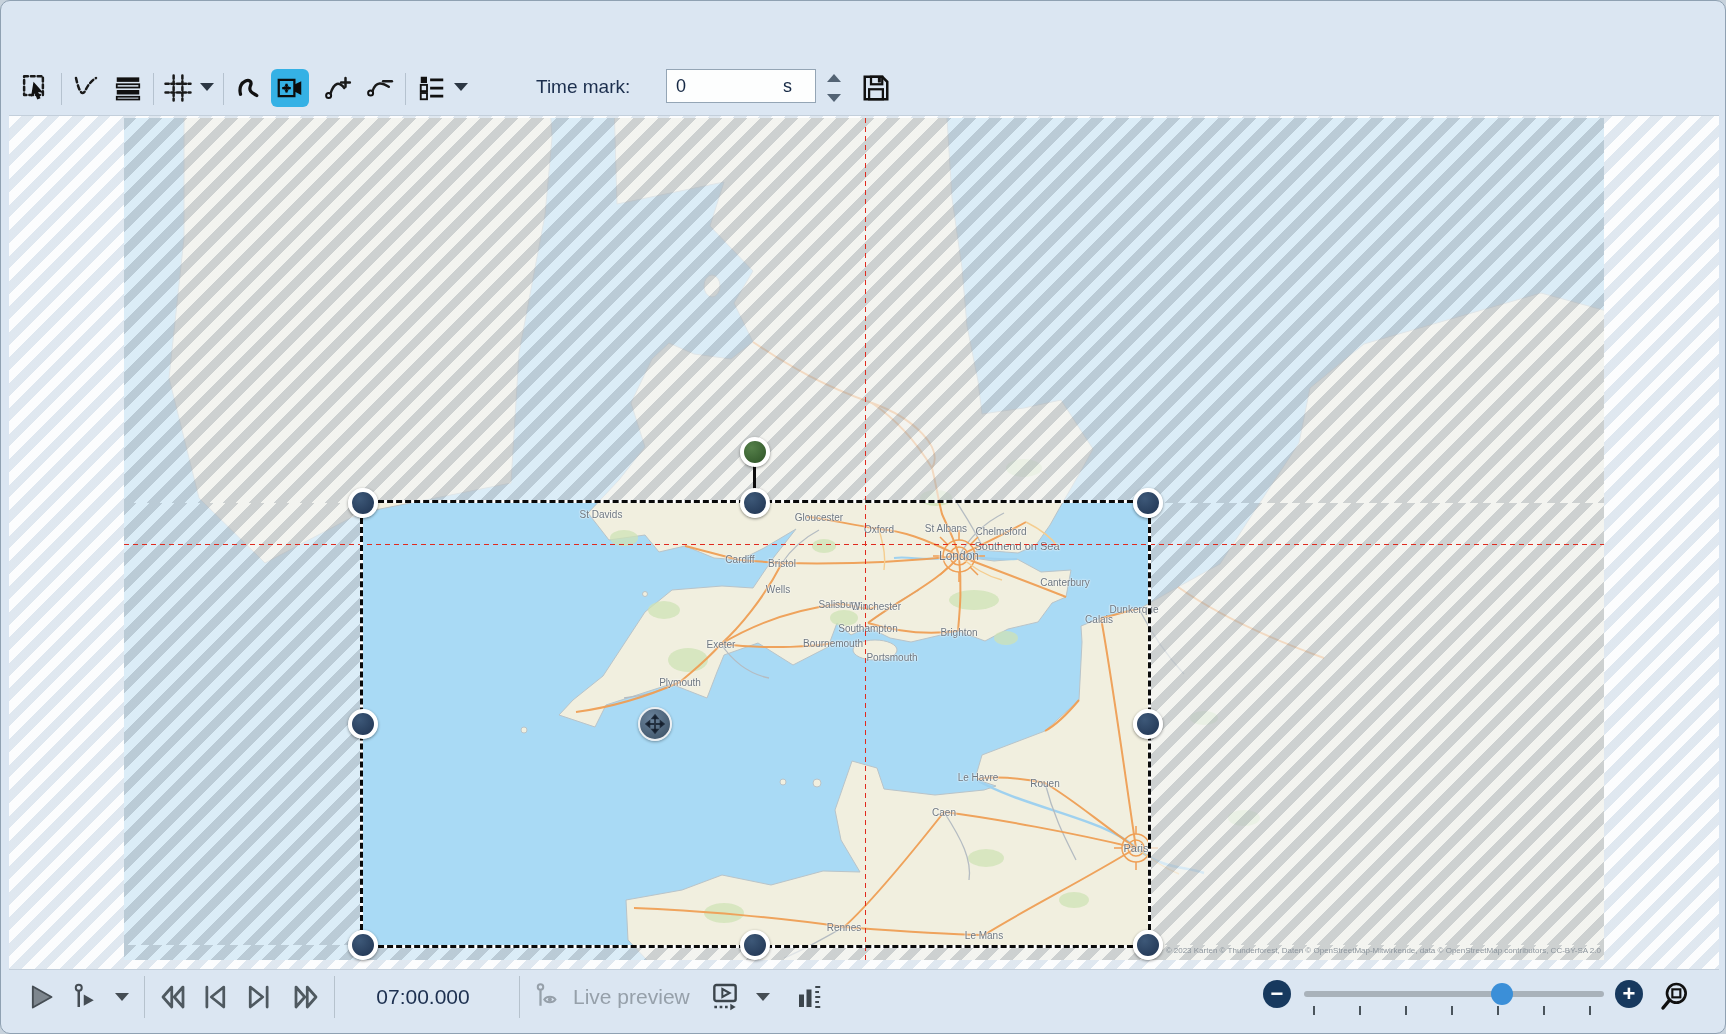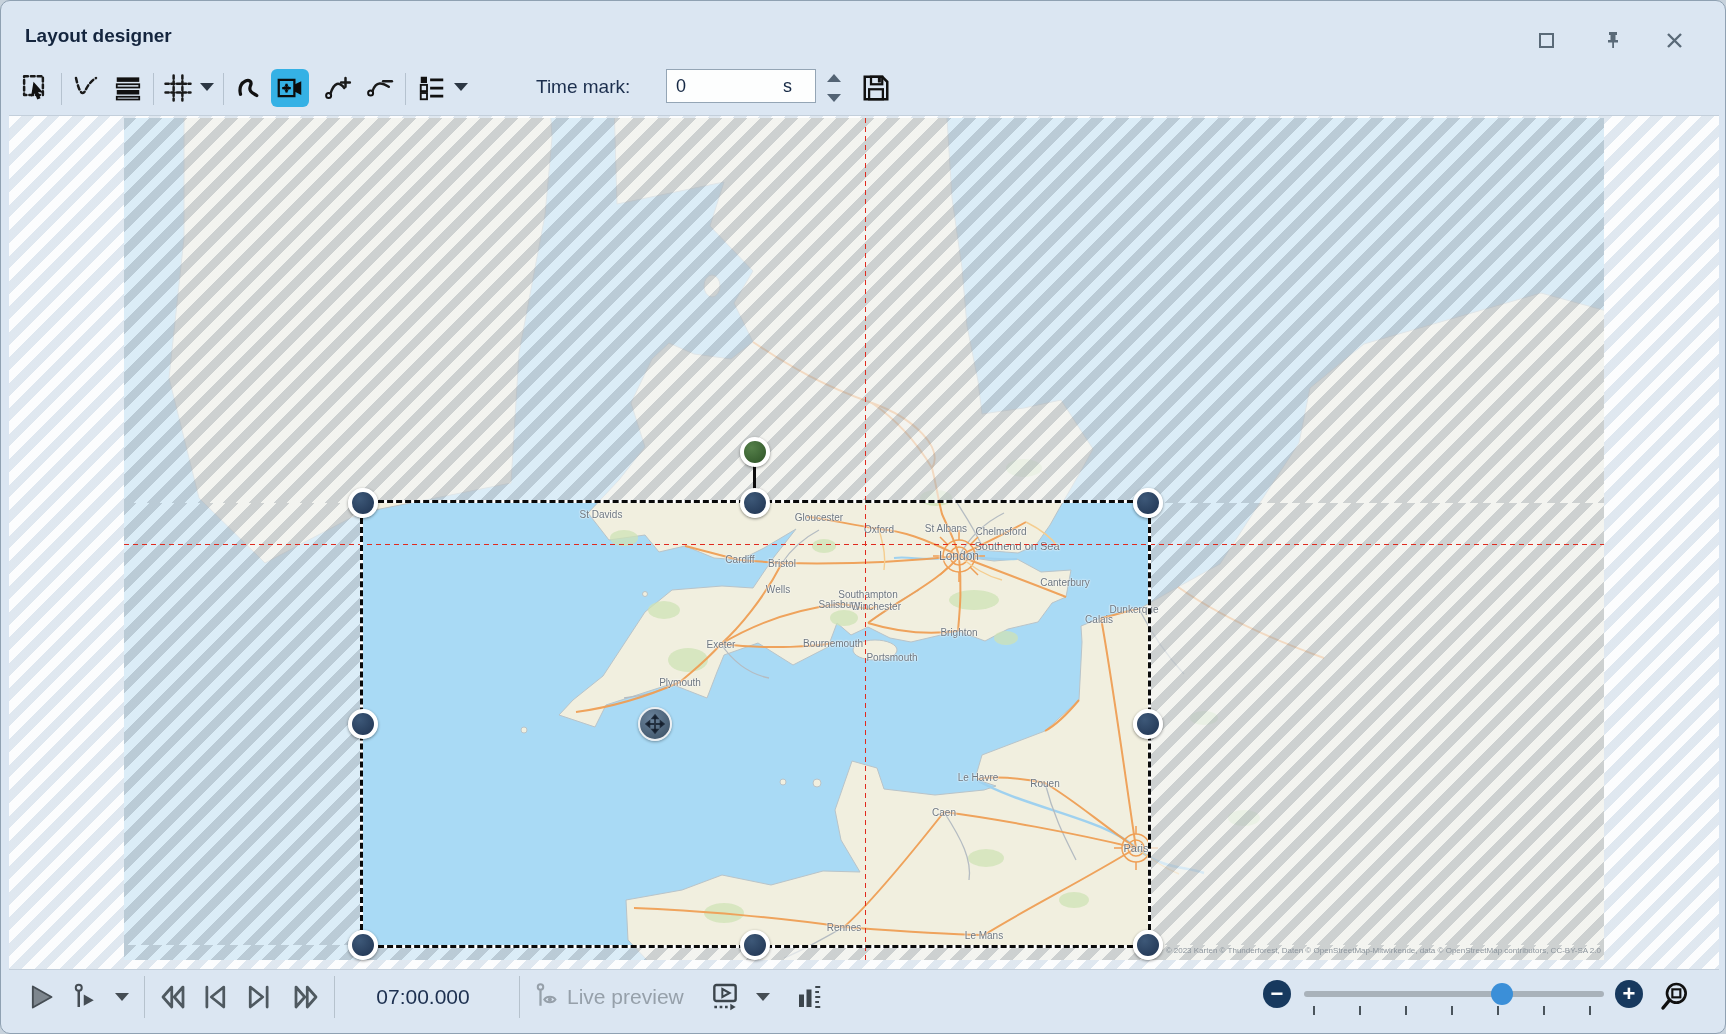--- a/index.html
+++ b/index.html
@@ -52,57 +52,36 @@
           background:radial-gradient(circle at 35% 30%,#3d5878,#1f3350);box-shadow:0 1px 3px rgba(0,0,0,.45);}
   .handle.green{background:radial-gradient(circle at 35% 30%,#55804a,#2d5226);}
   .center-handle{position:absolute;left:629px;top:591px;width:30px;height:30px;border-radius:50%;z-index:9;
           border:2px solid rgba(255,255,255,.9);background:radial-gradient(circle at 38% 32%,rgba(96,116,140,.85),rgba(38,52,70,.85));
           display:flex;align-items:center;justify-content:center;box-shadow:0 1px 3px rgba(0,0,0,.35);}
   
   .bottombar{position:absolute;left:0;top:968px;width:100%;height:64px;}
   .bbtn{position:absolute;top:8px;width:40px;height:40px;display:flex;align-items:center;justify-content:center;}
   .bsep{position:absolute;top:7px;width:1px;height:42px;background:#b6c2cd;}
   .time{position:absolute;left:362px;top:16px;width:120px;font-size:21px;color:#1d3050;text-align:center;}
-  .liveprev{position:absolute;left:532px;top:8px;height:40px;display:flex;align-items:center;gap:4px;color:#96a0aa;font-size:21px;}
+  .liveprev{position:absolute;left:532px;top:8px;height:40px;display:flex;align-items:center;gap:10px;color:#96a0aa;font-size:21px;}
   .zoomctl{position:absolute;left:1262px;top:4px;width:440px;height:52px;}
   .zbtn{position:absolute;top:7px;width:28px;height:28px;border-radius:50%;background:#17395e;color:#fff;
         display:flex;align-items:center;justify-content:center;font-size:22px;font-weight:bold;line-height:1;}
   .ztrack{position:absolute;left:41px;top:18px;width:300px;height:6px;border-radius:3px;background:#a9b2ba;}
   .zthumb{position:absolute;top:-8px;width:22px;height:22px;border-radius:50%;background:#3b8fd8;transform:translateX(-11px);}
   .zticks{position:absolute;left:50px;top:33px;width:278px;display:flex;justify-content:space-between;}
   .zticks i{width:2px;height:9px;background:#4a545c;}
   .stroke{fill:none;stroke:#1a1a1a;stroke-width:2;stroke-linecap:round;stroke-linejoin:round;}
   .gstroke{fill:none;stroke:#4f5960;stroke-width:2.2;stroke-linecap:round;stroke-linejoin:round;}
 </style>
 </head>
 <body>
 
 <div class="window">
 
-  <div class="titlebar">
-    <div class="title">Layout designer</div>
-    <div class="winbtn" style="left:1532px;">
-      <svg width="17" height="17">
-          <rect x="2" y="2" width="13" height="13" fill="none" stroke="#5a6a78" stroke-width="2"></rect>
-        </svg>
-    </div>
-    <div class="winbtn" style="left:1599px;">
-      <svg width="18" height="18">
-        <rect x="5" y="1" width="8" height="3" fill="#5a6a78"></rect>
-          <rect x="6.5" y="3" width="5" height="7" fill="#5a6a78"></rect>
-        <rect x="4" y="9" width="10" height="2.5" fill="#5a6a78"></rect>
-          <rect x="8.2" y="11" width="1.8" height="6" fill="#5a6a78"></rect>
-      </svg>
-    </div>
-    <div class="winbtn" style="left:1660px;">
-      <svg width="17" height="17">
-          <path d="M2,2 L15,15 M15,2 L2,15" stroke="#5a6a78" stroke-width="2.4" fill="none"></path>
-        </svg>
-    </div>
-  </div>
 
   <div class="toolbar">
     <div class="tbtn" style="left:16px;">
       <svg width="30" height="30" viewBox="0 0 24 24">
         <rect x="2.5" y="2.5" width="15" height="15" class="stroke" stroke-dasharray="3,2.4"></rect>
         <path d="M10,7 L18,16 L13.8,15.2 L15.6,20.2 L13,21.2 L11.2,16.3 L8,19 Z" fill="#111"></path>
       </svg>
     </div>
     <div class="tsep" style="left:60px;"></div>
     <div class="tbtn" style="left:66px;">
@@ -290,21 +269,21 @@
         <div class="map-label" style="left: 937px; top: 412px;">St Albans</div>
         <div class="map-label" style="left: 992px; top: 415px;">Chelmsford</div>
         <div class="map-label" style="left: 950px; top: 440px; font-size: 12px;">London</div>
         <div class="map-label" style="left: 1008px; top: 430px; font-size: 11px;">Southend on Sea</div>
         <div class="map-label" style="left: 1036px; top: 466px; margin-left: 20px;">Canterbury</div>
         <div class="map-label" style="left: 731px; top: 443px;">Cardiff</div>
         <div class="map-label" style="left: 773px; top: 447px;">Bristol</div>
         <div class="map-label" style="left: 769px; top: 473px;">Wells</div>
         <div class="map-label" style="left: 830px; top: 488px;">Salisbury</div>
         <div class="map-label" style="left: 867px; top: 490px;">Winchester</div>
-        <div class="map-label" style="left: 859px; top: 478px;">Southampton</div>
+        <div class="map-label" style="left: 859px; top: 512px;">Southampton</div>
         <div class="map-label" style="left: 883px; top: 518px; margin-top: 23px;">Portsmouth</div>
         <div class="map-label" style="left: 950px; top: 516px;">Brighton</div>
         <div class="map-label" style="left: 824px; top: 527px;">Bournemouth</div>
         <div class="map-label" style="left: 712px; top: 528px;">Exeter</div>
         <div class="map-label" style="left: 671px; top: 566px;">Plymouth</div>
         <div class="map-label" style="left: 1090px; top: 503px;">Calais</div>
         <div class="map-label" style="left: 1125px; top: 493px;">Dunkerque</div>
         <div class="map-label" style="left: 969px; top: 661px;">Le Havre</div>
         <div class="map-label" style="left: 1036px; top: 667px;">Rouen</div>
         <div class="map-label" style="left: 935px; top: 696px;">Caen</div>

